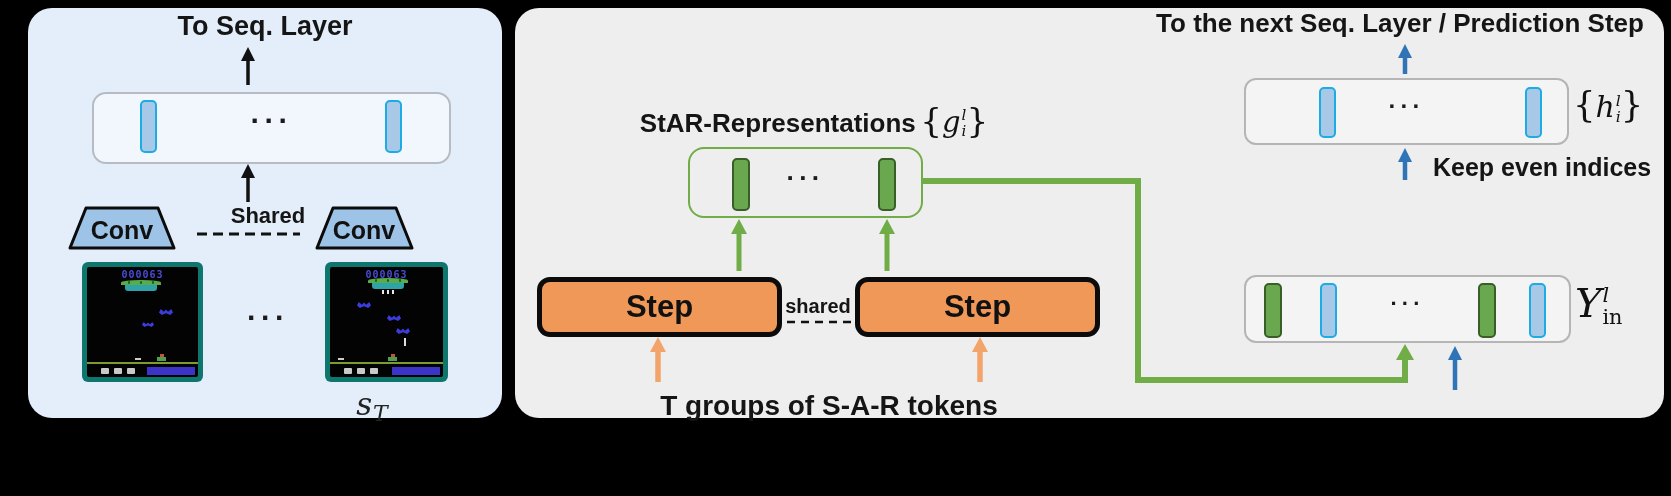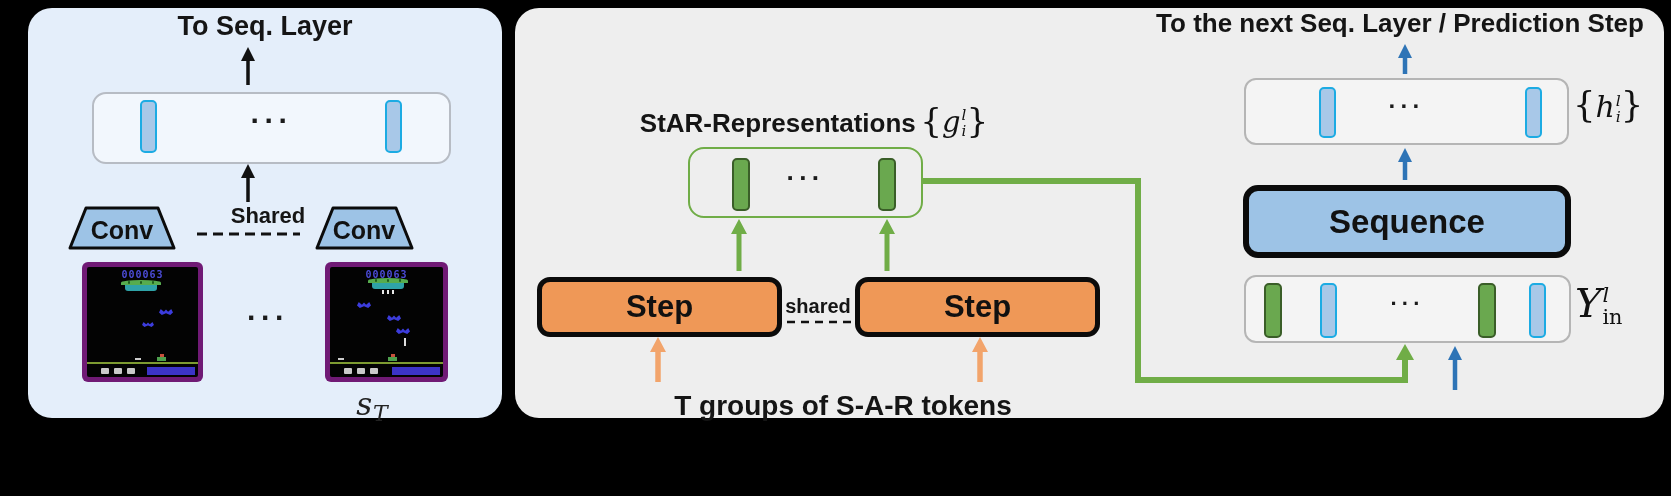--- a/index.html
+++ b/index.html
@@ -24,21 +24,21 @@
   .tok-row{border:2px solid #b5b5b5;border-radius:12px;background:#f4f4f4;box-sizing:border-box;}
   
   .mathl{font-family:"DejaVu Serif", serif;color:#111;font-weight:400;}
   .brace{font-size:1.18em;font-weight:400;}
   .mvar{font-style:italic;}
   .stack{display:inline-flex;flex-direction:column;align-items:flex-start;font-size:0.52em;line-height:1.05;vertical-align:middle;margin-left:1px;}
   .it{font-style:italic}.rm{font-style:normal}
   .state-lbl{font-family:"DejaVu Serif", serif;font-style:italic;font-size:31px;color:#222;}
   .state-lbl .ssub{font-size:22px;vertical-align:-6px;margin-left:1px;}
   
-  .frame{position:absolute;width:121px;height:120px;background:#701a75;border-radius:6px;padding:0;box-sizing:border-box;}
+  .frame{position:absolute;width:121px;height:120px;background:#0f766e;border-radius:6px;padding:0;box-sizing:border-box;}
   .screen{position:absolute;left:5px;top:5px;right:5px;bottom:5px;background:#030303;overflow:hidden;border-radius:2px;}
   .score{position:absolute;top:2px;left:0;right:0;text-align:center;font-family:"DejaVu Sans Mono", monospace;
          font-weight:700;font-size:10px;letter-spacing:1px;color:#4b4bd6;}
   .saucer{position:absolute;width:40px;}
   .s-top{height:5px;background:#57ac4e;border-radius:50% 50% 0 0;
          background-image:radial-gradient(circle at 20% 50%, #1e5e1e 1px, transparent 1.5px),radial-gradient(circle at 50% 50%, #1e5e1e 1px, transparent 1.5px),radial-gradient(circle at 80% 50%, #1e5e1e 1px, transparent 1.5px);}
   .s-bot{height:6px;width:32px;margin:0 auto;background:#2fa3a8;border-radius:0 0 3px 3px;}
   .legs{display:flex;gap:3px;justify-content:center;margin-top:1px;}
   .legs div{width:2px;height:4px;background:#e8e8e8;}
   .demon{position:absolute;width:14px;height:6px;background:#3c3cdc;border-radius:2px;
@@ -146,40 +146,38 @@
     </div>
 
     <div class="step-box" style="left:22px;top:269px;">
       <span>Step</span>
     </div>
     <div class="step-box" style="left:340px;top:269px;">
       <span>Step</span>
     </div>
     <div class="abs lbl center" style="left:253px;top:288px;width:100px;font-size:20px;">shared</div>
 
-    <div class="abs lbl center" style="left:78px;top:383px;width:500px;font-size:28px;">T groups of S-A-R tokens</div>
+    <div class="abs lbl center" style="left:64px;top:383px;width:500px;font-size:28px;">T groups of S-A-R tokens</div>
 
     <div class="abs lbl center" style="left:625px;top:2px;width:520px;font-size:26px;">To the next Seq. Layer / Prediction Step</div>
 
     <div class="abs tok-row" style="left:729px;top:70px;width:325px;height:67px;">
       <div class="token-blue" style="left:73px;top:7px;height:51px;"></div>
       <div class="abs dots center" style="left:0;top:14px;width:100%;font-size:24px;">···</div>
       <div class="token-blue" style="left:279px;top:7px;height:51px;"></div>
     </div>
     <div class="abs mathl" style="left:1058px;top:76px;width:95px;font-size:30px;">
       <span class="brace">{</span><span class="mvar">h</span><span class="stack">
           <span class="it">l</span>
           <span class="it">i</span>
         </span><span class="brace">}</span>
     </div>
 
-
-    <div class="abs" id="sequence-box">
-      <span>Sequence</span>
-    </div>
+    <div class="abs lbl" style="left:918px;top:146px;font-size:25px;">Keep even indices</div>
+
 
     <div class="abs tok-row" style="left:729px;top:267px;width:327px;height:68px;">
       <div class="token-green" style="left:18px;top:6px;height:55px;"></div>
       <div class="token-blue" style="left:74px;top:6px;height:55px;"></div>
       <div class="abs dots center" style="left:0;top:16px;width:100%;font-size:22px;">···</div>
       <div class="token-green" style="left:232px;top:6px;height:55px;"></div>
       <div class="token-blue" style="left:283px;top:6px;height:55px;"></div>
     </div>
     <div class="abs mathl" style="left:1060px;top:272px;width:100px;font-size:40px;">
       <span class="mvar">Y</span><span class="stack">

